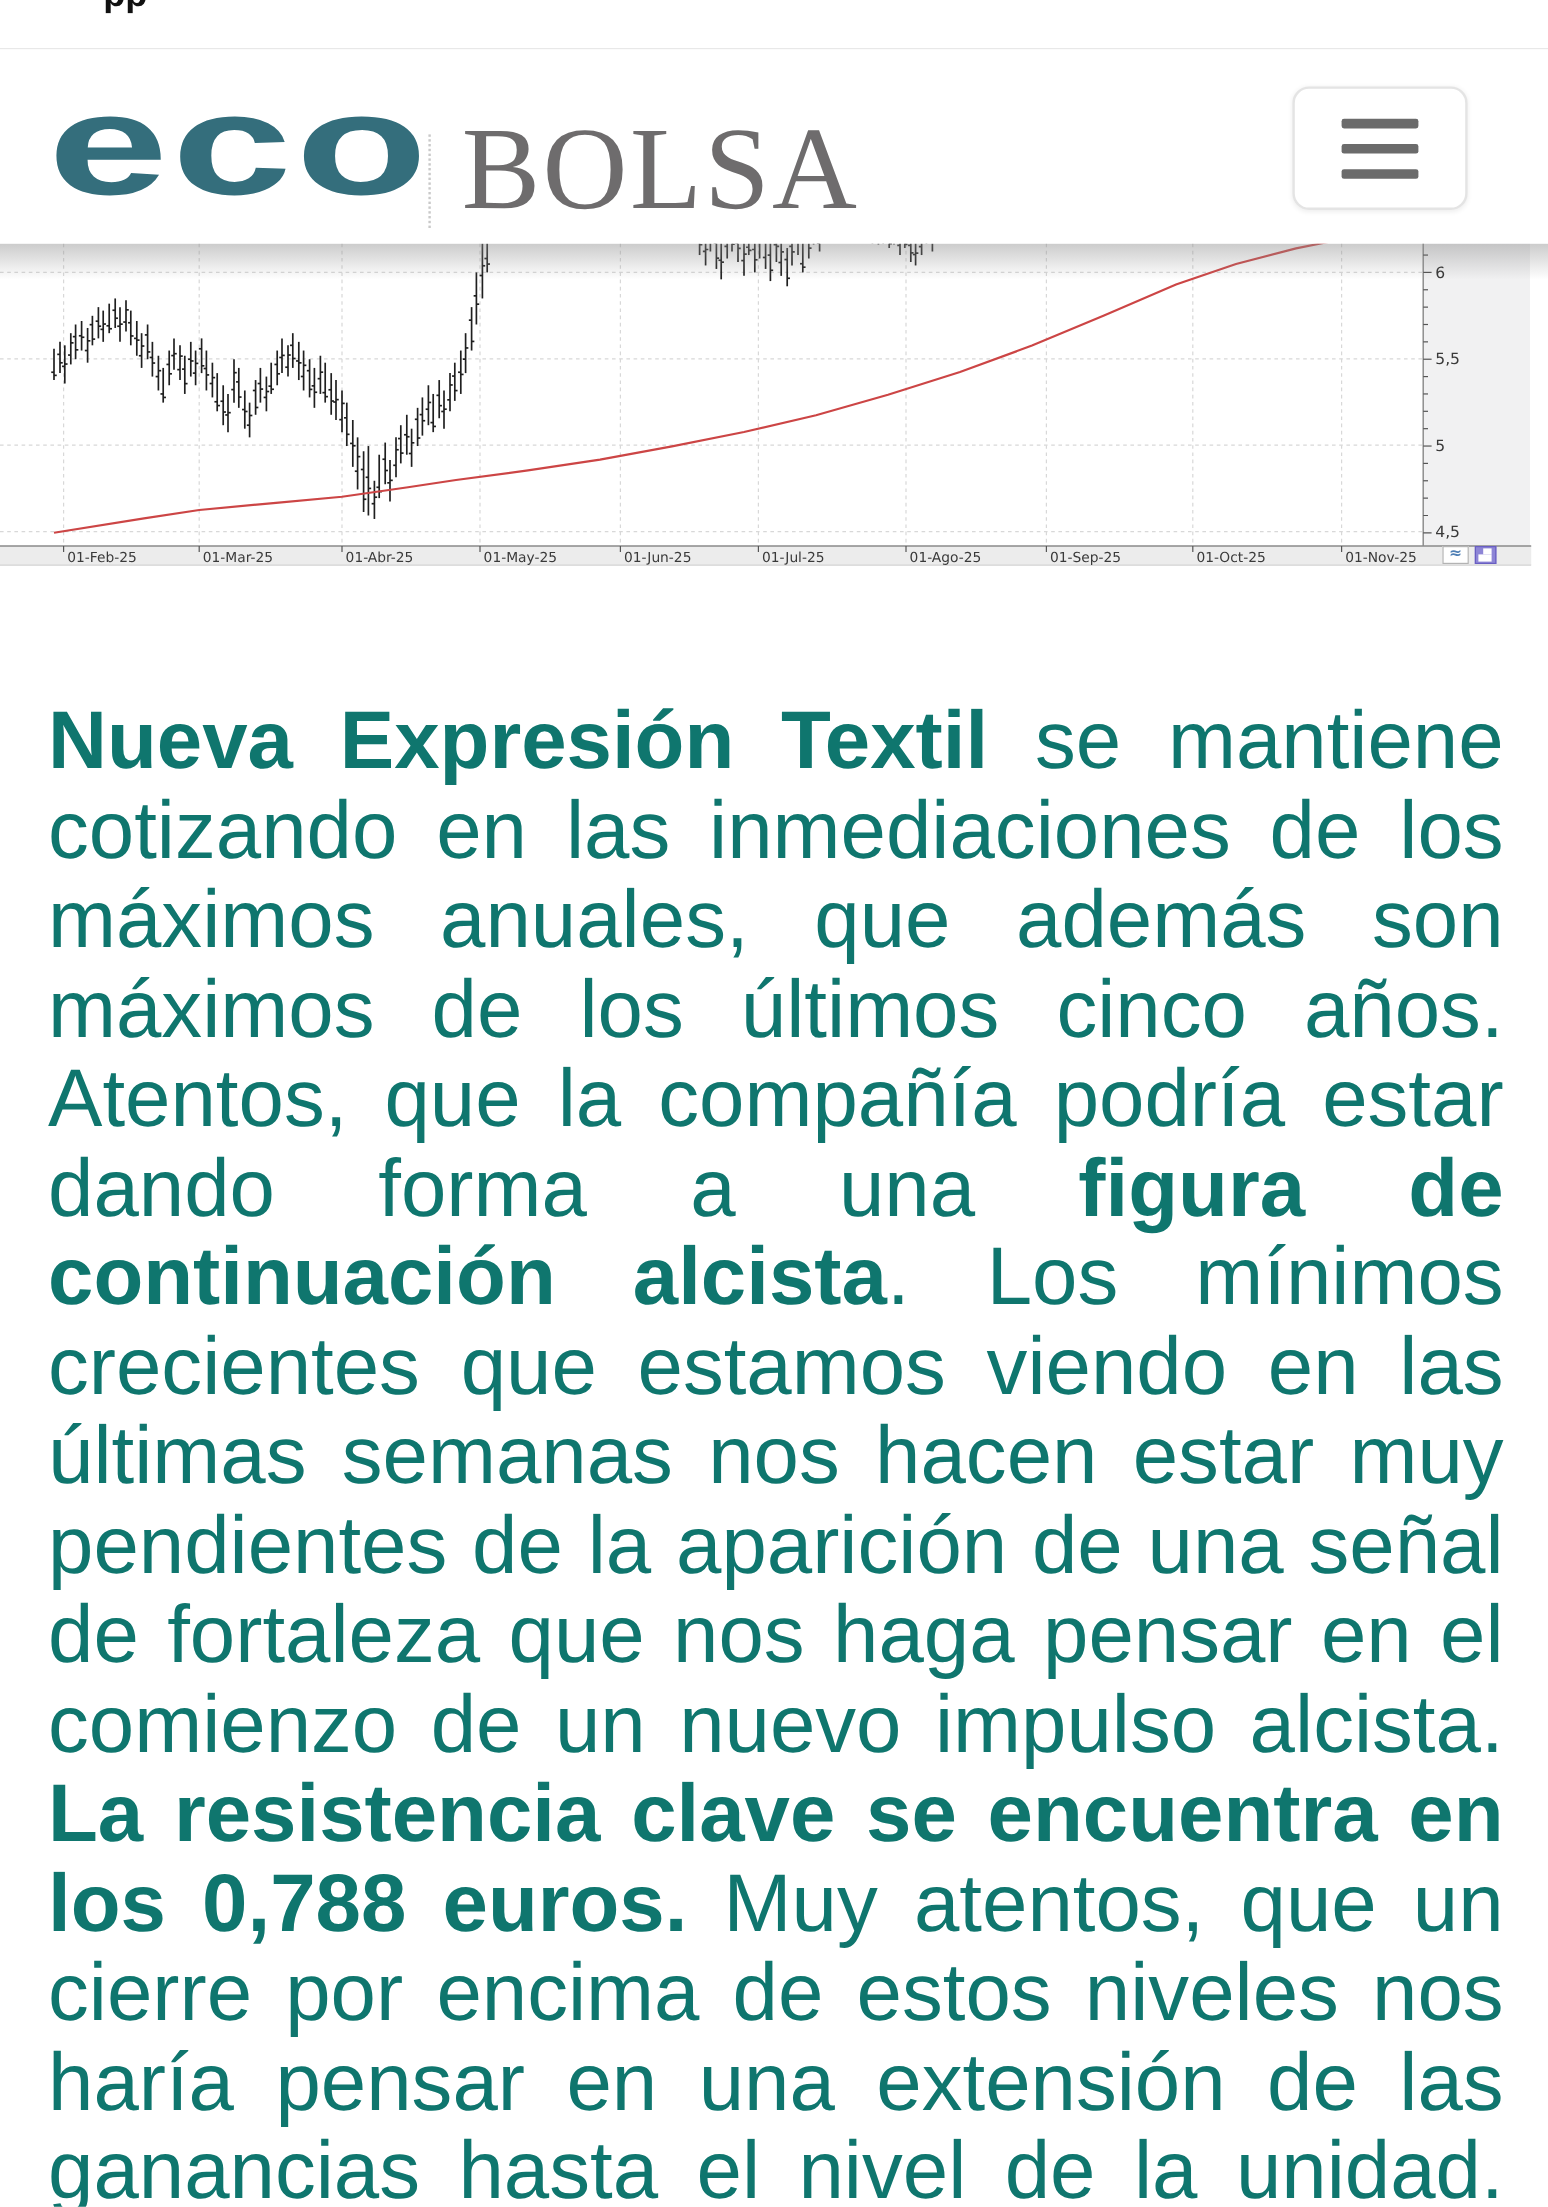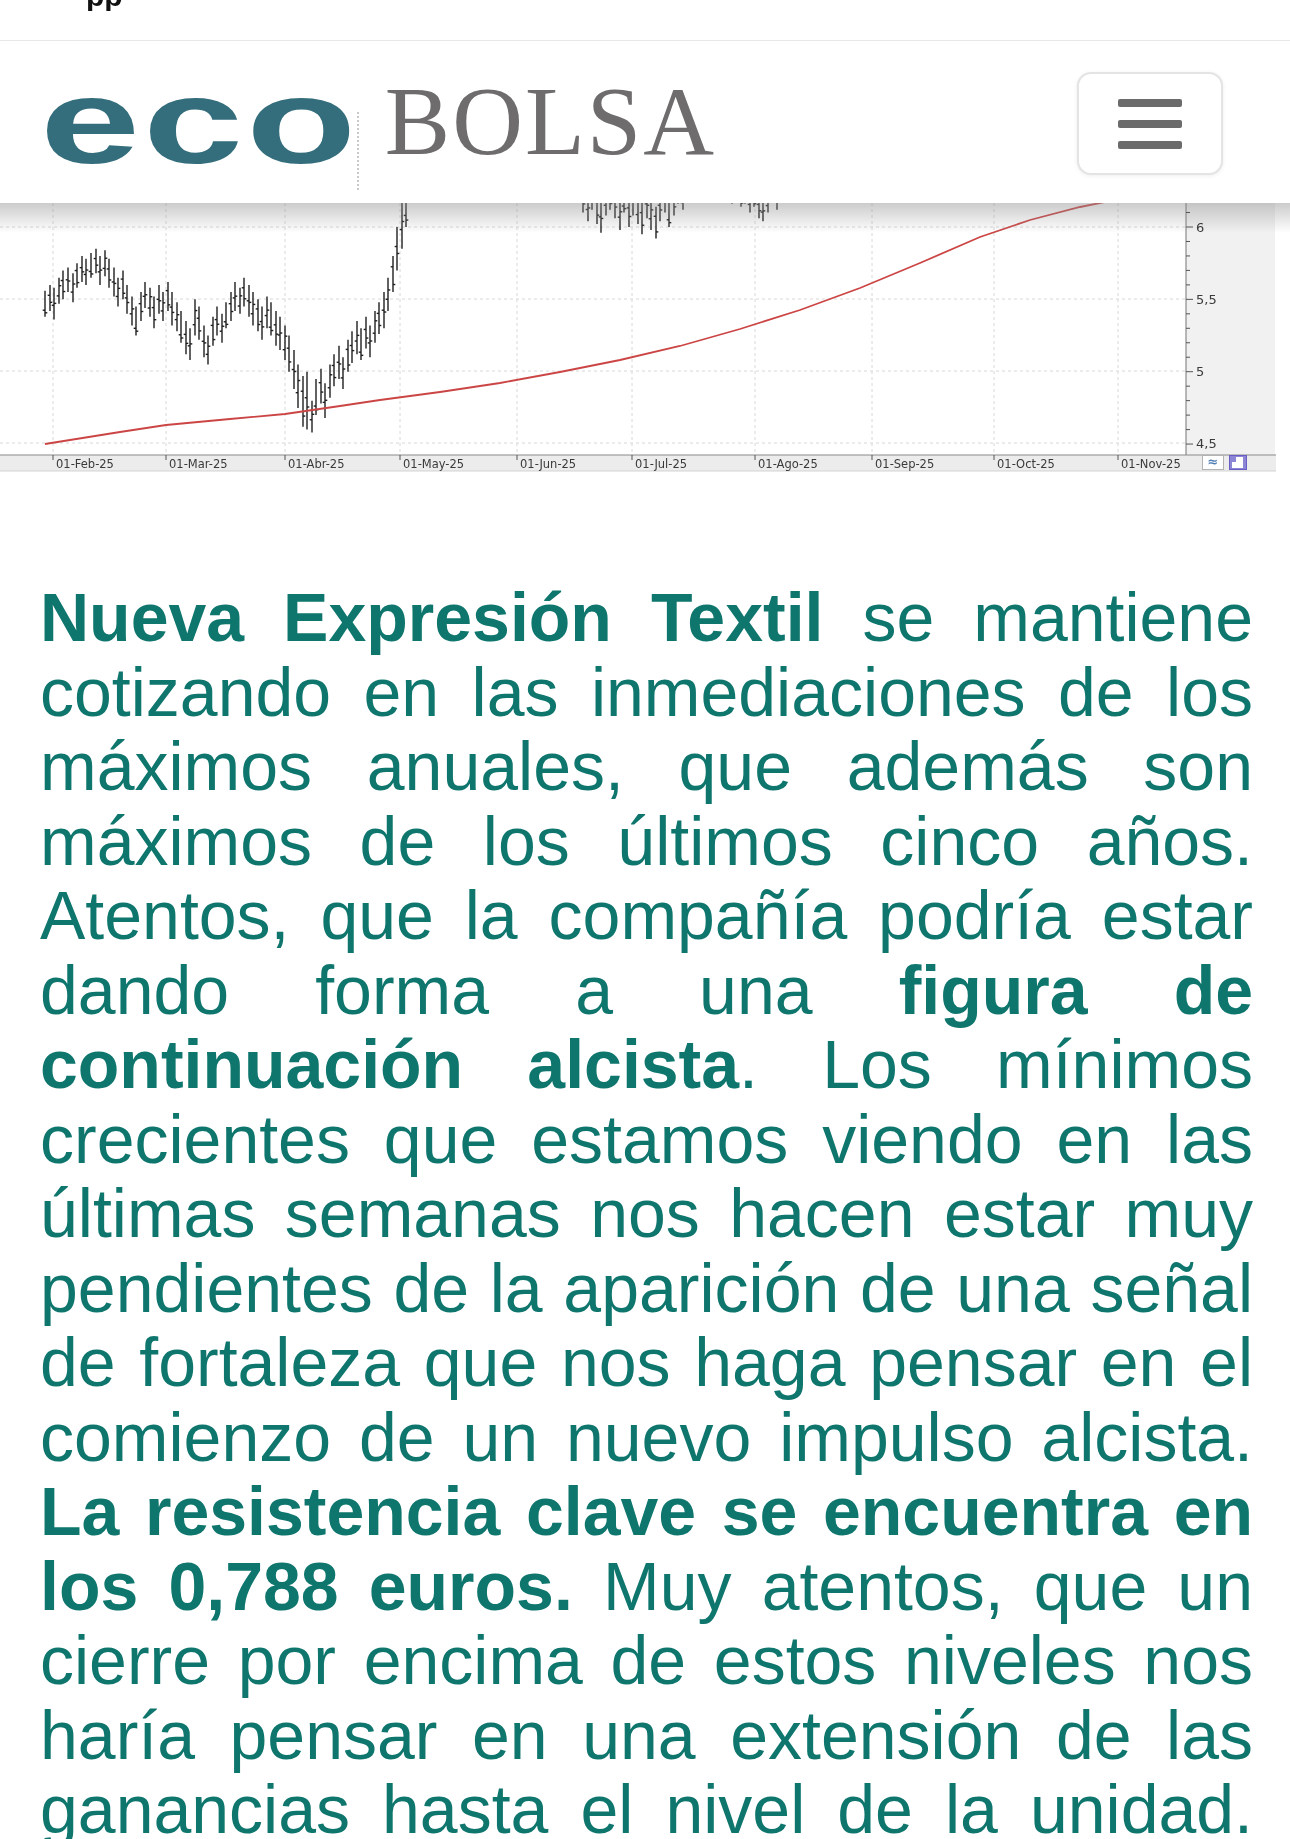--- a/index.html
+++ b/index.html
@@ -6,21 +6,21 @@
   body{width:1290px;height:1839px;position:relative;overflow:hidden;
        font-family:"Liberation Sans","DejaVu Sans",sans-serif;}
 
   
   .top-partial{position:absolute;left:86px;top:0;height:11px;overflow:hidden;color:#111;}
   .top-partial span{display:block;margin-top:-21px;font:700 30px "Liberation Sans",sans-serif;}
 
   .hairline{position:absolute;left:0;top:40px;width:1290px;height:1px;background:#e8e8e8;}
 
   
-  .logo{position:absolute;left:40px;top:52px;display:flex;align-items:center;line-height:1;}
+  .logo{position:absolute;left:40px;top:52px;display:flex;align-items:flex-end;line-height:1;}
   .logo-eco{display:inline-block;font:700 120px "Liberation Sans",sans-serif;
             letter-spacing:2px;transform:scaleX(1.5);transform-origin:0 100%;
             margin-right:104px;}
   .logo-sep{display:inline-block;width:0;height:78px;border-left:2px dotted #c9c9c9;
             margin:0 10px 0 0;align-self:flex-end;}
   .logo-bolsa{font-family:"Liberation Serif","DejaVu Serif",serif;font-size:98px;
               letter-spacing:2px;margin-left:16px;}
 
   
   .menu-btn{position:absolute;left:1077px;top:72px;width:146px;height:103px;

